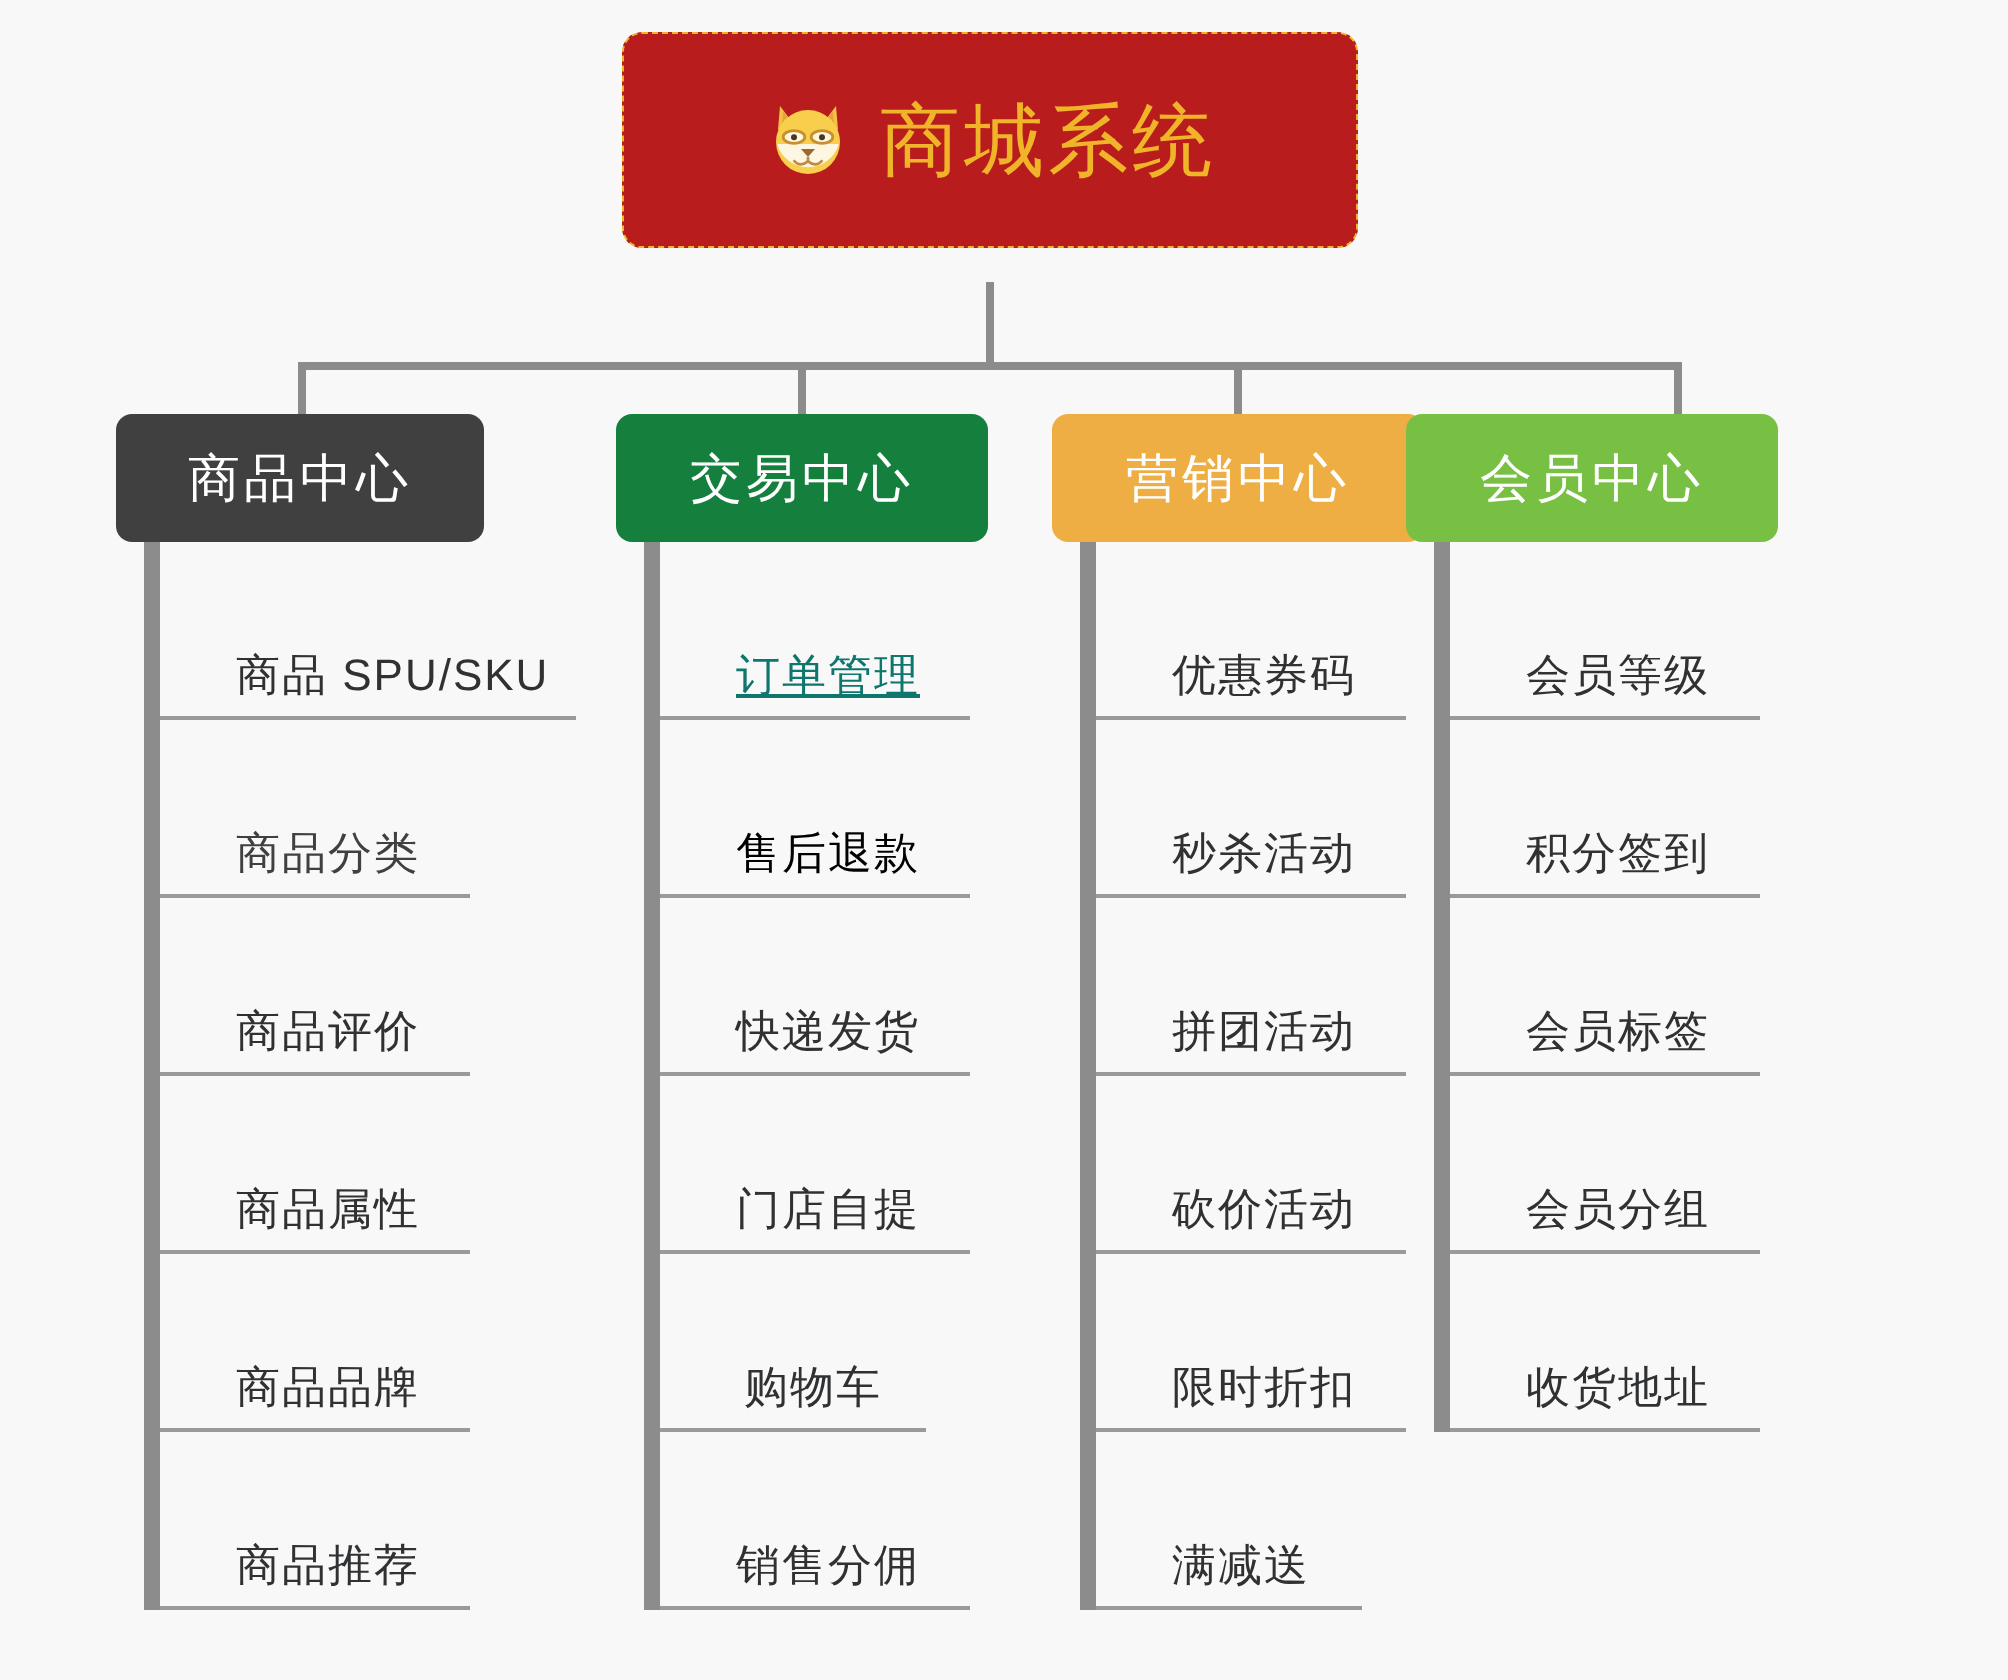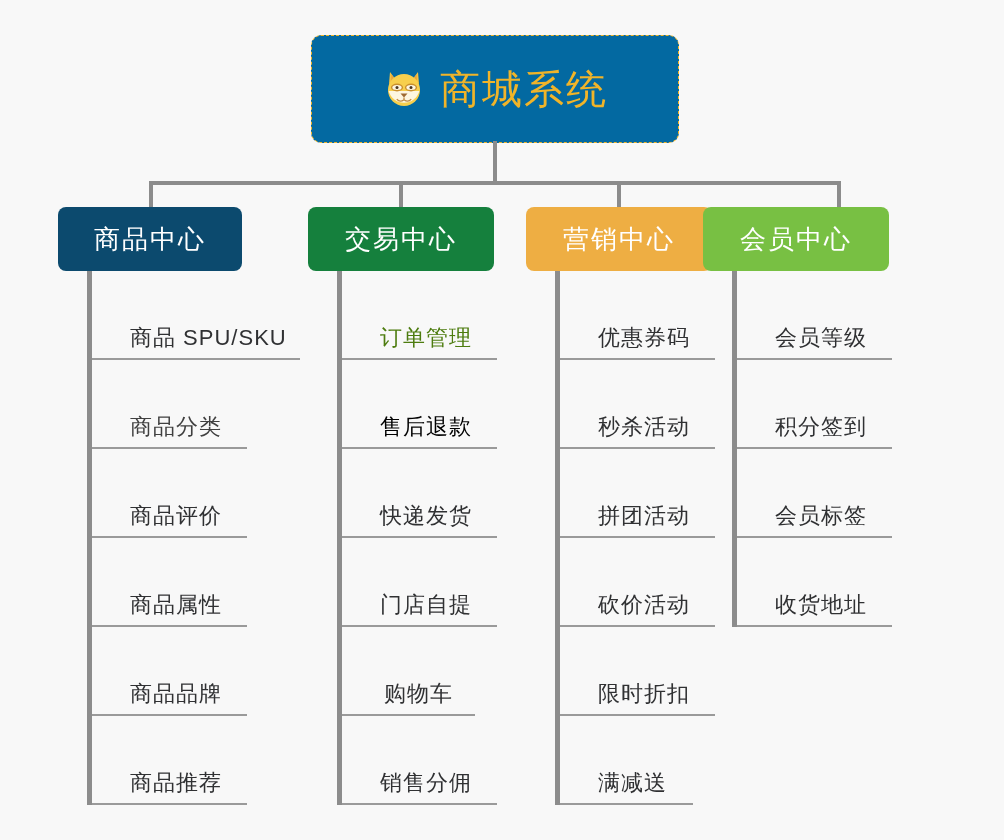--- a/index.html
+++ b/index.html
@@ -18,25 +18,25 @@
   #mindmap {
     position: relative;
     width: 1004px;
     height: 840px;
   }
 
   
   .root-node {
     position: absolute;
     left: 311px;
-    top: 35px;
+    top: 16px;
     width: 368px;
     height: 108px;
     box-sizing: border-box;
-    background: #0369a1;
+    background: #b91c1c;
     border: 1px dashed #e9b84f;
     border-radius: 10px;
     display: flex;
     align-items: center;
     justify-content: center;
     gap: 14px;
   }
   .root-emoji {
     font-size: 40px;
     line-height: 1;
@@ -101,22 +101,22 @@
     padding: 0 20px;
   }
   .col-0 .cat-header { width: 184px; }
   .col-1 .cat-header { width: 186px; }
   .col-2 .cat-header { width: 186px; }
   .col-3 .cat-header { width: 186px; }
 
   
   .leaf-list {
     position: relative;
-    margin-left: 29px;
-    border-left: 5px solid #f97316;
+    margin-left: 14px;
+    border-left: 8px solid #f97316;
     padding-top: 0;
   }
   .leaf-item {
     position: relative;
     height: 89px;
     box-sizing: border-box;
     display: flex;
     align-items: flex-end;
   }
   .leaf-underline {
@@ -163,21 +163,21 @@
   </div>
 
   <div class="conn conn-v-root" style="background: rgb(140, 140, 140);"></div>
   <div class="conn conn-h-bus" style="background: rgb(140, 140, 140);"></div>
   <div class="conn conn-drop drop-0" style="background: rgb(140, 140, 140);"></div>
   <div class="conn conn-drop drop-1" style="background: rgb(140, 140, 140);"></div>
   <div class="conn conn-drop drop-2" style="background: rgb(140, 140, 140);"></div>
   <div class="conn conn-drop drop-3" style="background: rgb(140, 140, 140);"></div>
 
   <div class="column col-0">
-    <div class="cat-header" style="background: #0c4a6e;">
+    <div class="cat-header" style="background: #404040;">
       <span>商品中心</span>
     </div>
     <div class="leaf-list" style="border-left-color: rgb(140, 140, 140);">
         <div class="leaf-item">
           <span class="leaf-underline" style="width: 208px; background: rgb(154, 154, 154);"></span>
           <span class="leaf-label" style="color: rgb(48, 49, 51);">商品 SPU/SKU</span>
         </div>
         <div class="leaf-item">
           <span class="leaf-underline" style="width: 155px; background: rgb(154, 154, 154);"></span>
           <span class="leaf-label" style="color: #404040;">商品分类</span>
@@ -201,21 +201,21 @@
       </div>
   </div>
 
   <div class="column col-1">
     <div class="cat-header" style="background: #15803d;">
       <span>交易中心</span>
     </div>
     <div class="leaf-list" style="border-left-color: rgb(140, 140, 140);">
         <div class="leaf-item">
           <span class="leaf-underline" style="width: 155px; background: rgb(154, 154, 154);"></span>
-          <span class="leaf-label" style="color: #4d7c0f;">订单管理</span>
+          <span class="leaf-label" style="color: #0f766e; text-decoration: underline;">订单管理</span>
         </div>
         <div class="leaf-item">
           <span class="leaf-underline" style="width: 155px; background: rgb(154, 154, 154);"></span>
           <span class="leaf-label" style="color: #000000;">售后退款</span>
         </div>
         <div class="leaf-item">
           <span class="leaf-underline" style="width: 155px; background: rgb(154, 154, 154);"></span>
           <span class="leaf-label" style="color: rgb(48, 49, 51);">快递发货</span>
         </div>
         <div class="leaf-item">
@@ -277,18 +277,22 @@
         <div class="leaf-item">
           <span class="leaf-underline" style="width: 155px; background: rgb(154, 154, 154);"></span>
           <span class="leaf-label" style="color: rgb(48, 49, 51);">积分签到</span>
         </div>
         <div class="leaf-item">
           <span class="leaf-underline" style="width: 155px; background: rgb(154, 154, 154);"></span>
           <span class="leaf-label" style="color: rgb(48, 49, 51);">会员标签</span>
         </div>
         <div class="leaf-item">
           <span class="leaf-underline" style="width: 155px; background: rgb(154, 154, 154);"></span>
+          <span class="leaf-label" style="color: rgb(48, 49, 51);">会员分组</span>
+        </div>
+        <div class="leaf-item">
+          <span class="leaf-underline" style="width: 155px; background: rgb(154, 154, 154);"></span>
           <span class="leaf-label" style="color: rgb(48, 49, 51);">收货地址</span>
         </div>
       </div>
   </div>
 
 </div>
 
 </body></html>

